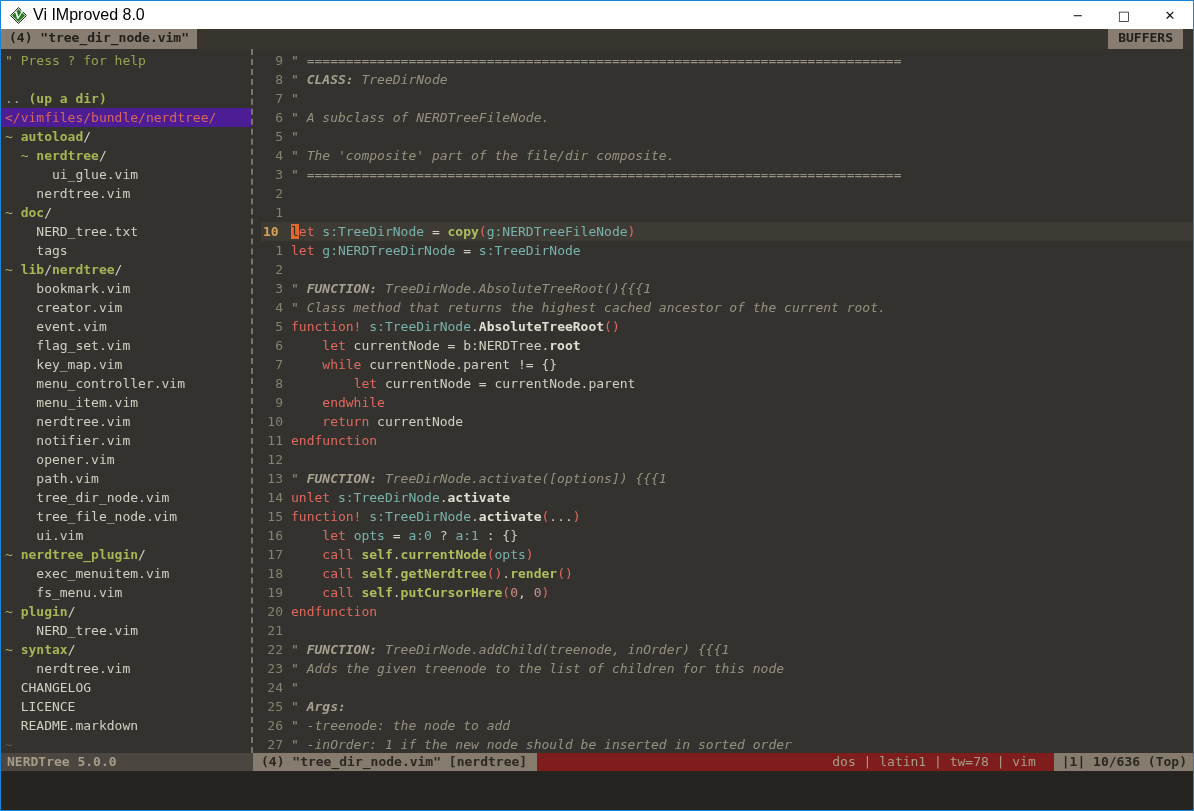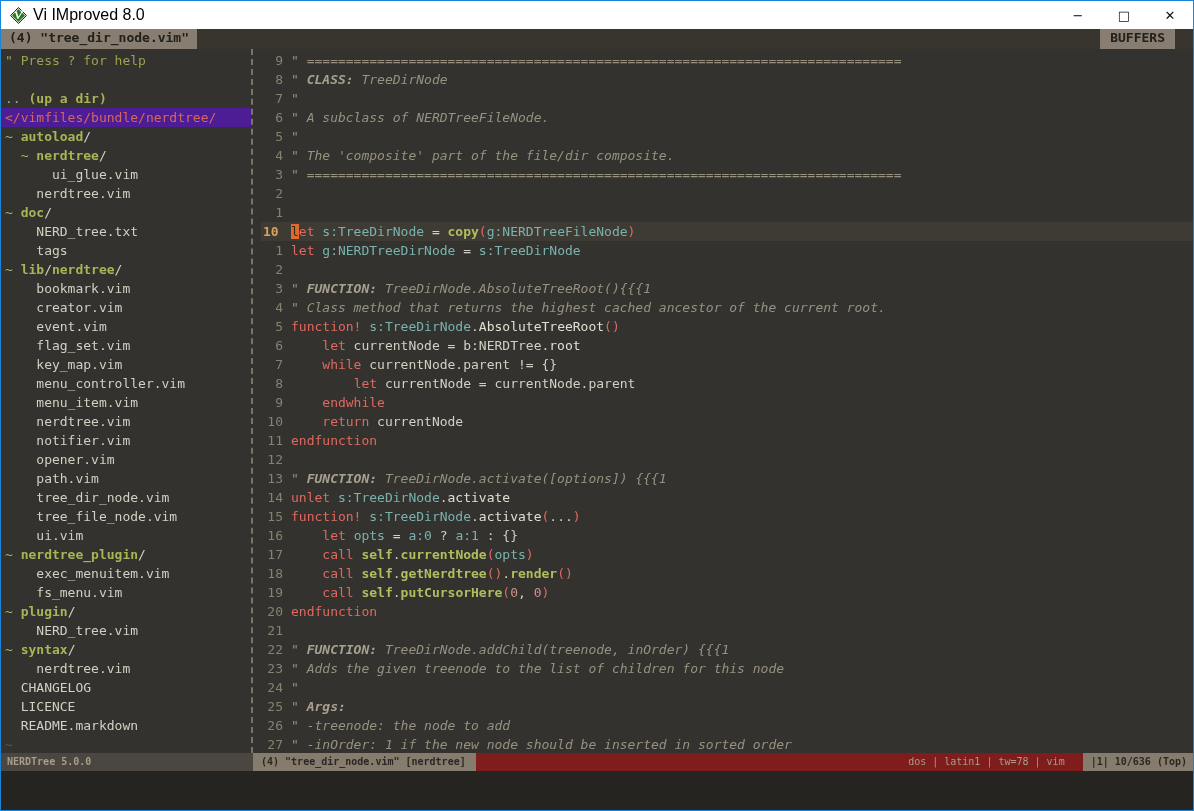--- a/index.html
+++ b/index.html
@@ -12,52 +12,52 @@
   
   .titlebar{height:28px;background:#ffffff;display:flex;align-items:center;}
   .titlebar .appicon{width:17px;height:17px;margin:0 6px 0 9px;flex:0 0 auto;}
   .titlebar .title{font-family:"Liberation Sans",sans-serif;font-size:16px;color:#000;flex:1 1 auto;}
   .winbtn{width:46px;height:28px;display:flex;align-items:center;justify-content:center;
     font-family:"DejaVu Sans",sans-serif;font-size:13px;color:#111;cursor:default;}
   
   .tabline{height:20px;background:#38342e;display:flex;align-items:stretch;font-size:13px;font-weight:bold;}
   .tab{background:#877d70;color:#22201b;padding:1px 8px 0 8px;white-space:pre;}
   .tabfill{flex:1 1 auto;}
-  .bufferslabel{background:#877d70;color:#22201b;padding:1px 10px 0 10px;margin-right:18px;}
+  .bufferslabel{background:#877d70;color:#22201b;padding:1px 10px 0 10px;margin-right:10px;}
   
   .main{display:flex;height:704px;overflow:hidden;}
   .nerdtree{width:250px;flex:0 0 auto;padding:2px 0 0 4px;box-sizing:border-box;overflow:hidden;}
   .vsep{width:8px;flex:0 0 auto;border-left:2px dashed #7b7365;margin-top:0;}
   .editor{flex:1 1 auto;padding-top:2px;overflow:hidden;}
   .trow,.erow{height:19px;line-height:19px;white-space:pre;font-size:13px;}
   .rootline{background:#4c1d95;margin-left:-4px;padding-left:4px;}
   .erow{display:flex;}
   .cursorline{background:#3e3b35;}
   .num{width:30px;flex:0 0 auto;text-align:right;padding-right:8px;box-sizing:border-box;color:#87816f;}
   .curnum{text-align:left;padding-left:2px;padding-right:0;color:#d8a35a;font-weight:bold;}
   .code{flex:1 1 auto;}
   
   .s-tx{color:#d3cfc2;}
-  .s-txb{color:#e2ded2;font-weight:normal;}
+  .s-txb{color:#e2ded2;font-weight:bold;}
   .s-cm{color:#989180;font-style:italic;}
   .s-cmb{color:#a8a190;font-style:italic;font-weight:bold;}
   .s-kw{color:#e0695f;}
   .s-id{color:#7ab3ad;}
   .s-fn{color:#b2bd5e;font-weight:bold;}
   .s-cn{color:#d08f8f;}
   .s-cur{background:#de6a2e;color:#3a2317;}
   .s-help{color:#9aa24e;}
   .s-dir{color:#aab454;font-weight:bold;}
   .s-dirm{color:#a9b35b;}
   .s-dots{color:#9ab0aa;}
   .s-root{color:#d6685c;}
   .s-file{color:#d3cfc2;}
   .s-tilde{color:#5a564e;}
   
-  .statusline{height:18px;display:flex;font-size:10px;line-height:18px;white-space:pre;}
+  .statusline{height:18px;display:flex;font-size:13px;line-height:18px;white-space:pre;}
   .st-nerdtree{width:252px;flex:0 0 auto;background:#4b4640;color:#a79d89;font-weight:bold;padding-left:6px;box-sizing:border-box;}
   .st-buffer{background:#867c6e;color:#2b2721;font-weight:bold;padding:0 10px 0 8px;}
   .st-fill{flex:1 1 auto;background:#7f1d1d;color:#a79d89;text-align:right;padding-right:18px;}
   .st-pos{flex:0 0 auto;background:#867c6e;color:#2b2721;font-weight:bold;padding:0 6px 0 8px;}
   
   .cmdline{height:39px;background:#262420;}
 </style>
 </head>
 <body>
 

